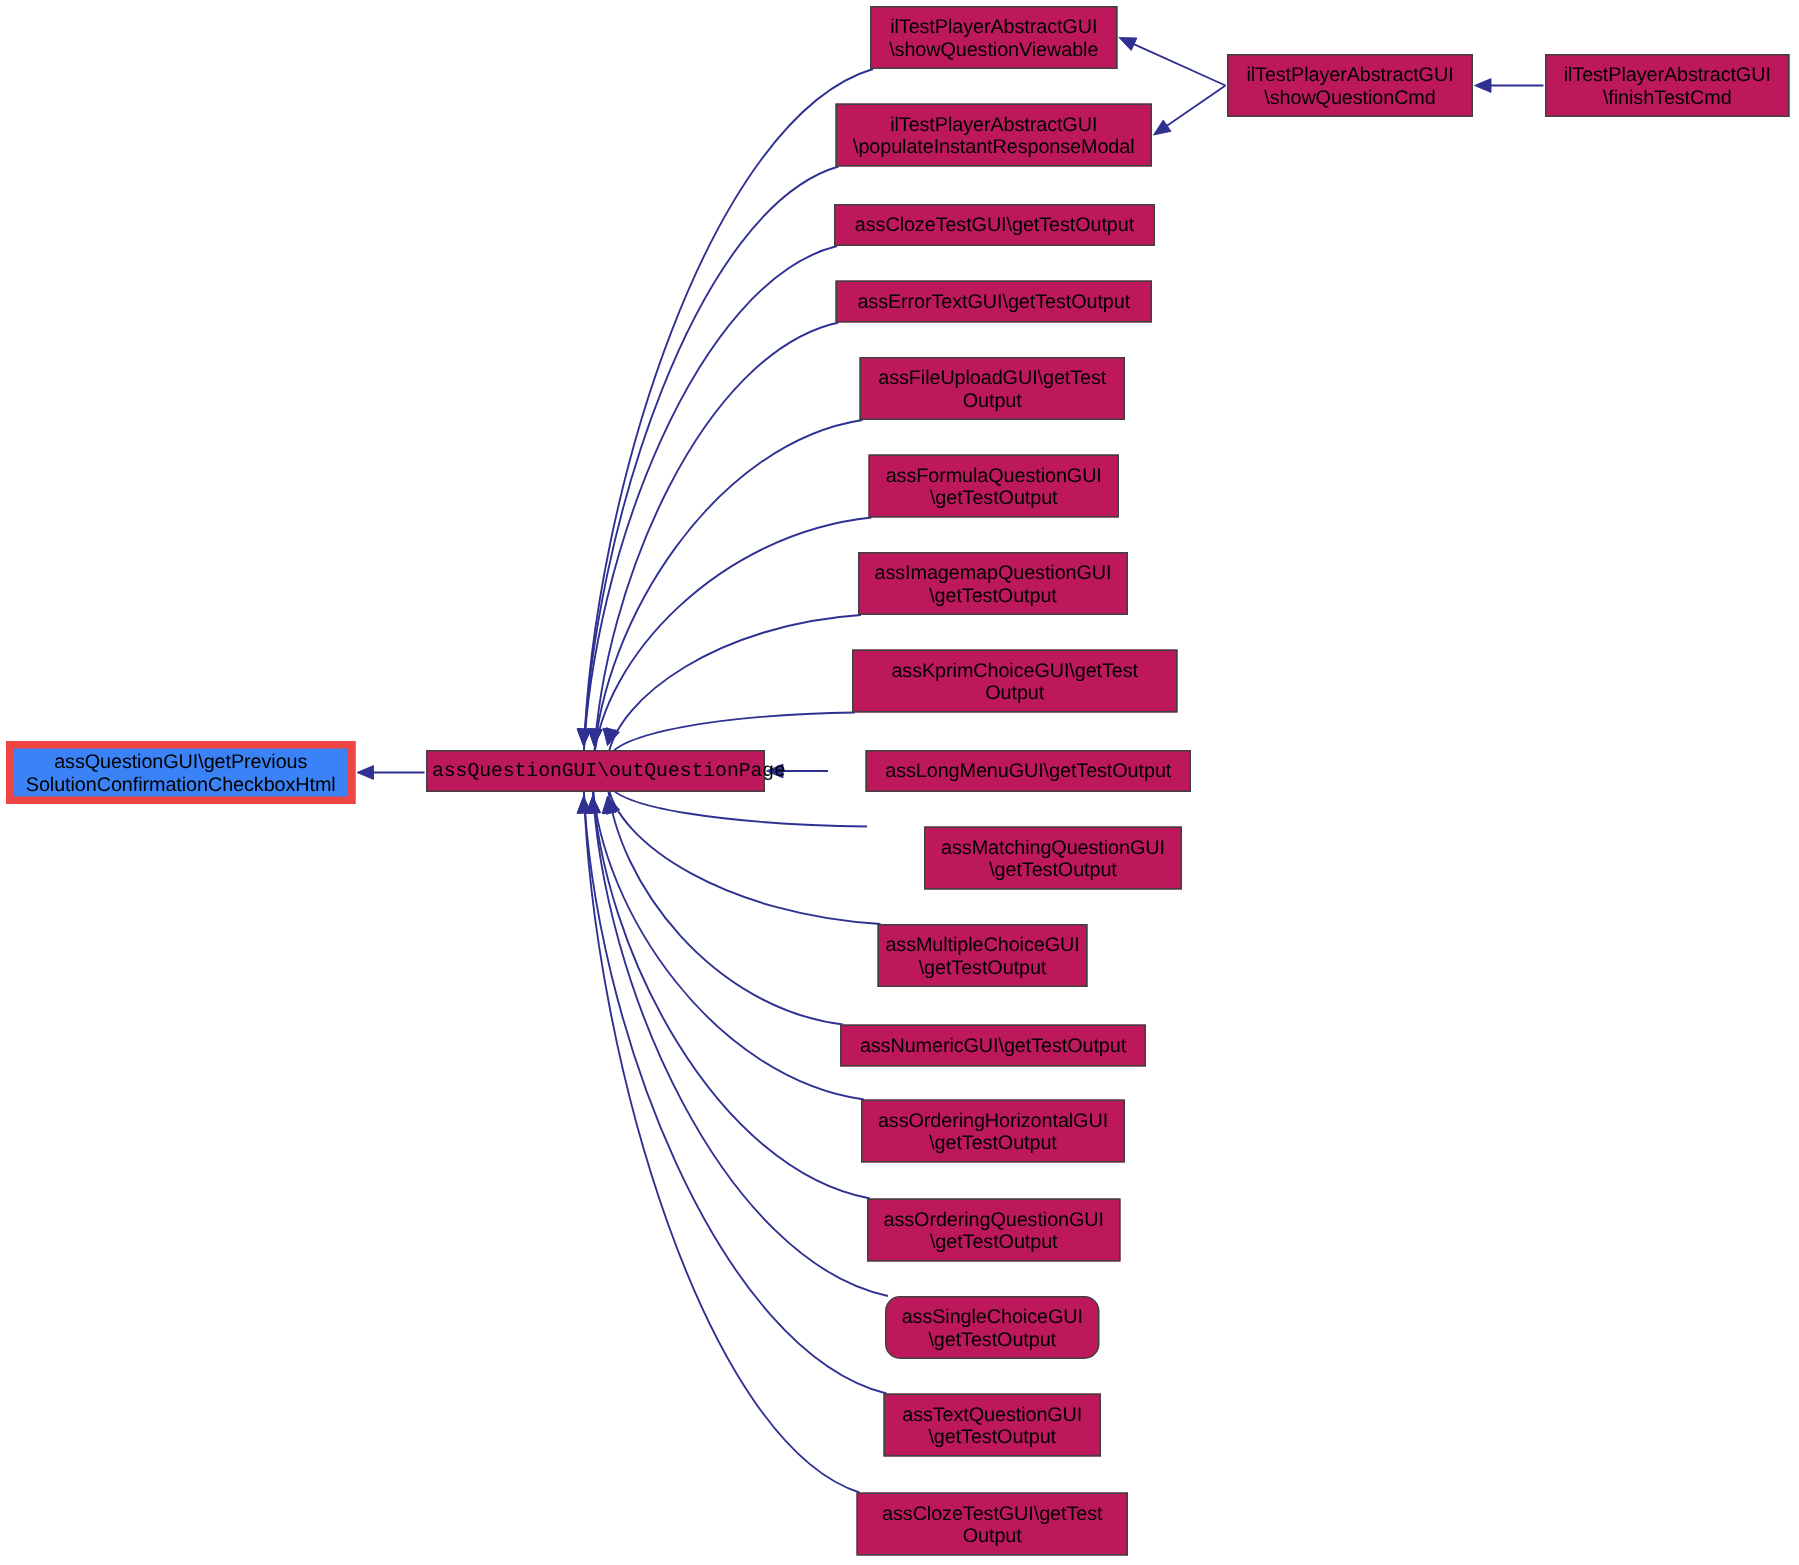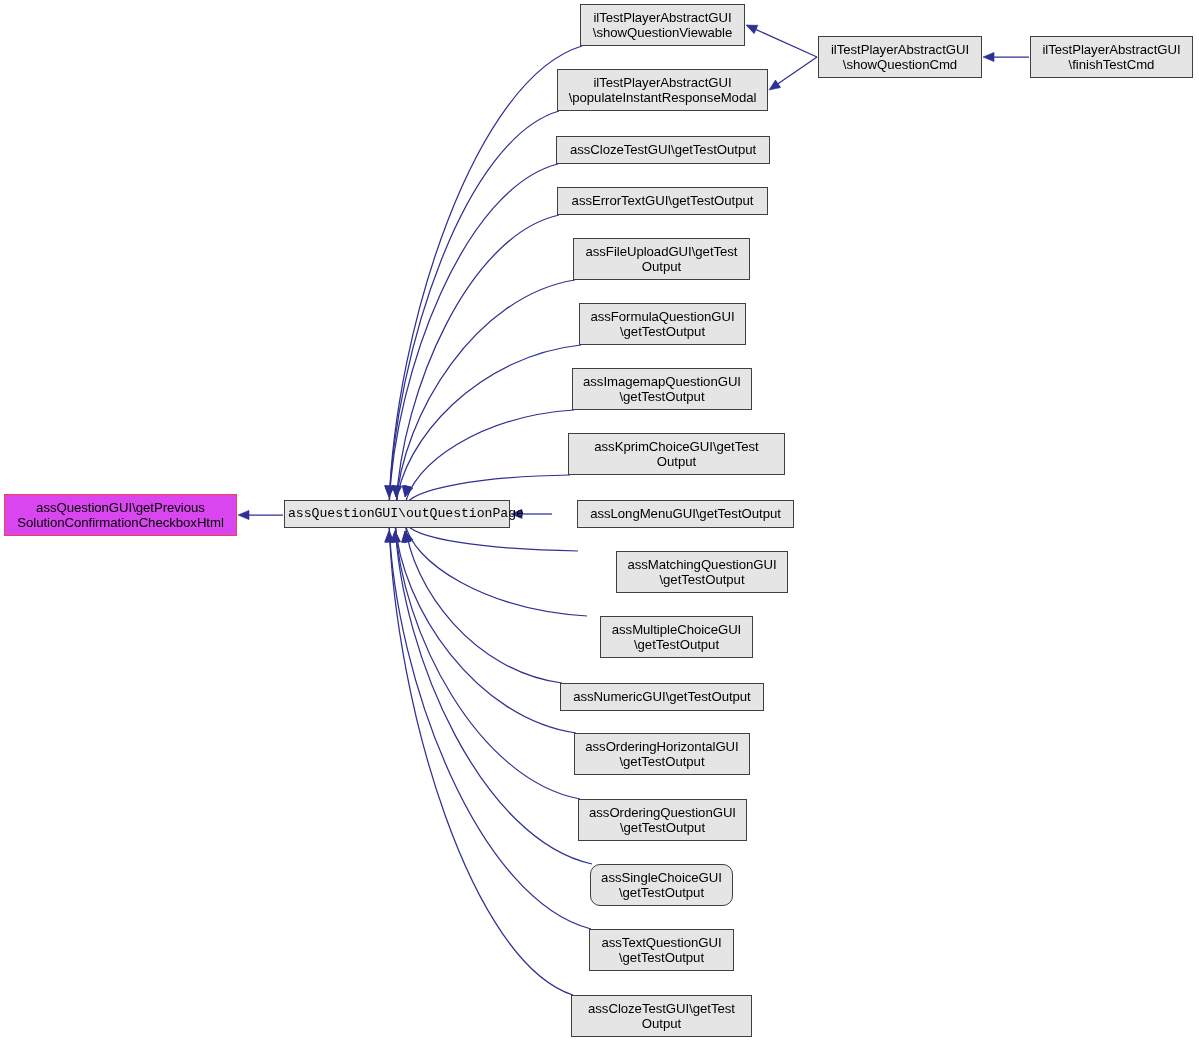--- a/index.html
+++ b/index.html
@@ -20,35 +20,35 @@
     left: 0;
     top: 0;
     width: 1199px;
     height: 1043px;
     pointer-events: none;
   }
   .gnode {
     position: absolute;
     box-sizing: border-box;
     border: 1px solid #404040;
-    background: #e5e5e5;
+    background: #be185d;
     display: flex;
     align-items: center;
     justify-content: center;
     text-align: center;
     font-size: 13.2px;
     line-height: 15.5px;
     color: #000000;
     letter-spacing: -0.05px;
     white-space: pre-line;
     padding: 0 3px;
   }
   .gnode.highlight {
-    background: #d946ef;
-    border: 1px solid #ef4444;
+    background: #3b82f6;
+    border: 5px solid #ef4444;
   }
   .gnode .nlabel {
     display: block;
     width: 100%;
   }
 </style>
 </head>
 <body>
 
 <div id="graph-root">
@@ -109,21 +109,21 @@
 Output</span></div>
     <div class="gnode" style="left: 579px; top: 303px; width: 167px; height: 42px;"><span class="nlabel">assFormulaQuestionGUI
 \getTestOutput</span></div>
     <div class="gnode" style="left: 572px; top: 368px; width: 180px; height: 42px;"><span class="nlabel">assImagemapQuestionGUI
 \getTestOutput</span></div>
     <div class="gnode" style="left: 568px; top: 433px; width: 217px; height: 42px;"><span class="nlabel">assKprimChoiceGUI\getTest
 Output</span></div>
     <div class="gnode" style="left: 577px; top: 500px; width: 217px; height: 28px;"><span class="nlabel">assLongMenuGUI\getTestOutput</span></div>
     <div class="gnode" style="left: 576px; top: 551px; width: 172px; height: 42px; margin-left: 40px;"><span class="nlabel">assMatchingQuestionGUI
 \getTestOutput</span></div>
-    <div class="gnode" style="left: 600px; top: 616px; width: 153px; height: 42px; justify-content: flex-end;"><span class="nlabel">assMultipleChoiceGUI
+    <div class="gnode" style="left: 585px; top: 616px; width: 140px; height: 42px; justify-content: flex-end;"><span class="nlabel">assMultipleChoiceGUI
 \getTestOutput</span></div>
     <div class="gnode" style="left: 560px; top: 683px; width: 204px; height: 28px;"><span class="nlabel">assNumericGUI\getTestOutput</span></div>
     <div class="gnode" style="left: 574px; top: 733px; width: 176px; height: 42px;"><span class="nlabel">assOrderingHorizontalGUI
 \getTestOutput</span></div>
     <div class="gnode" style="left: 578px; top: 799px; width: 169px; height: 42px;"><span class="nlabel">assOrderingQuestionGUI
 \getTestOutput</span></div>
     <div class="gnode" style="left: 590px; top: 864px; width: 143px; height: 42px; border-radius: 10px;"><span class="nlabel">assSingleChoiceGUI
 \getTestOutput</span></div>
     <div class="gnode" style="left: 589px; top: 929px; width: 145px; height: 42px;"><span class="nlabel">assTextQuestionGUI
 \getTestOutput</span></div>

